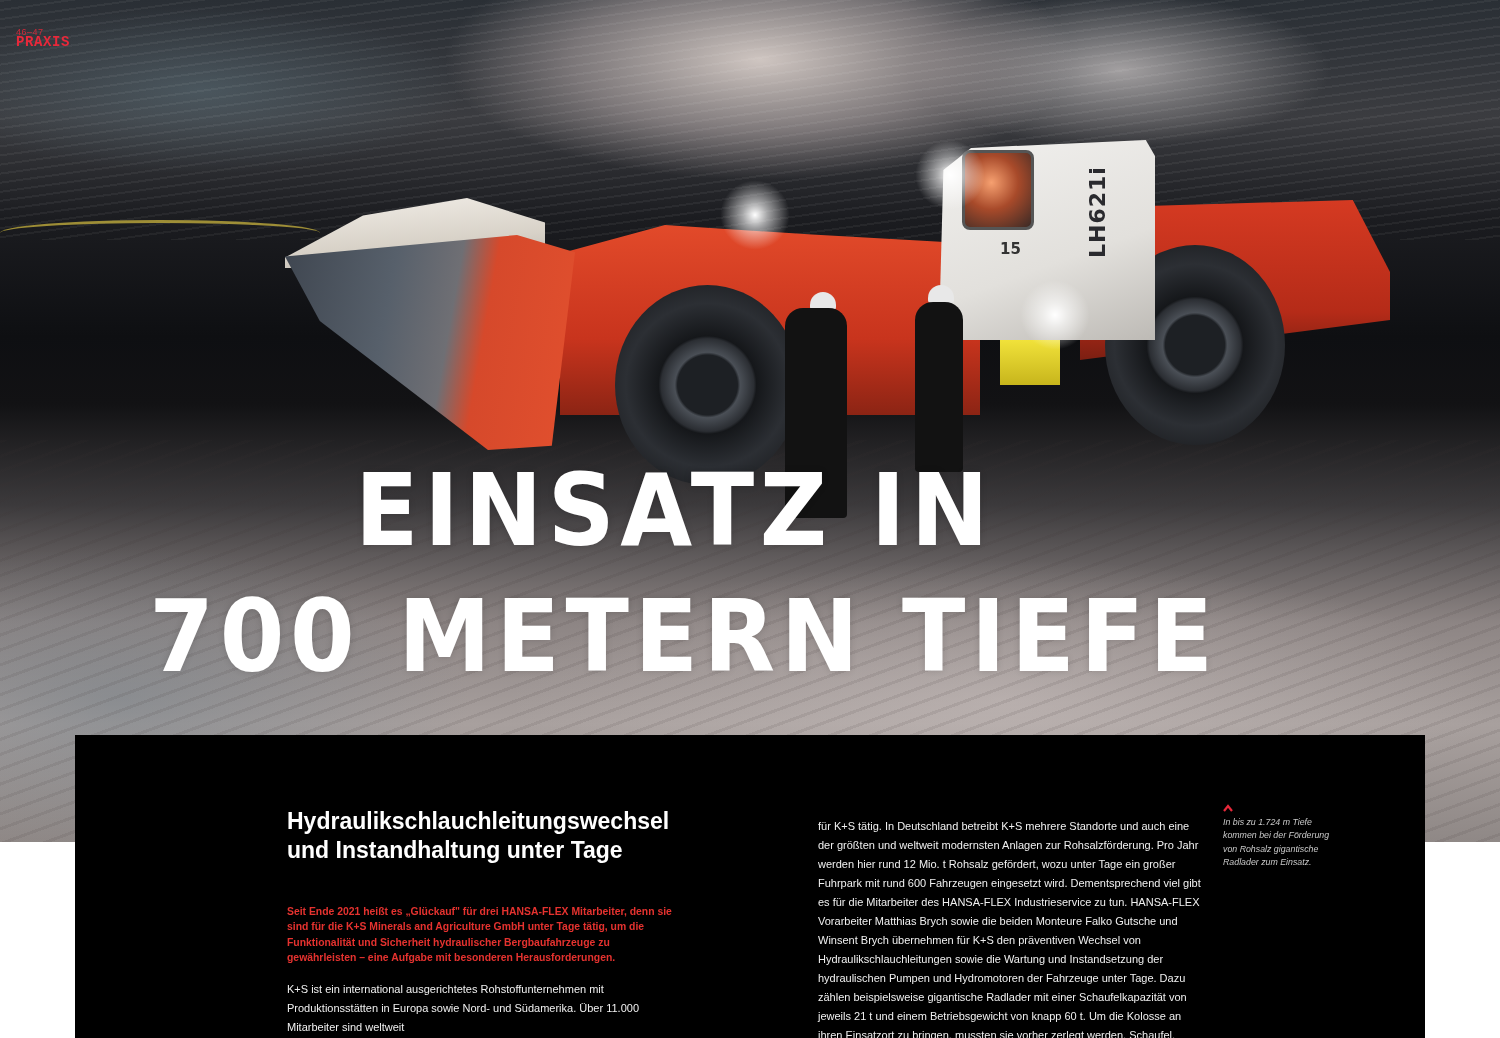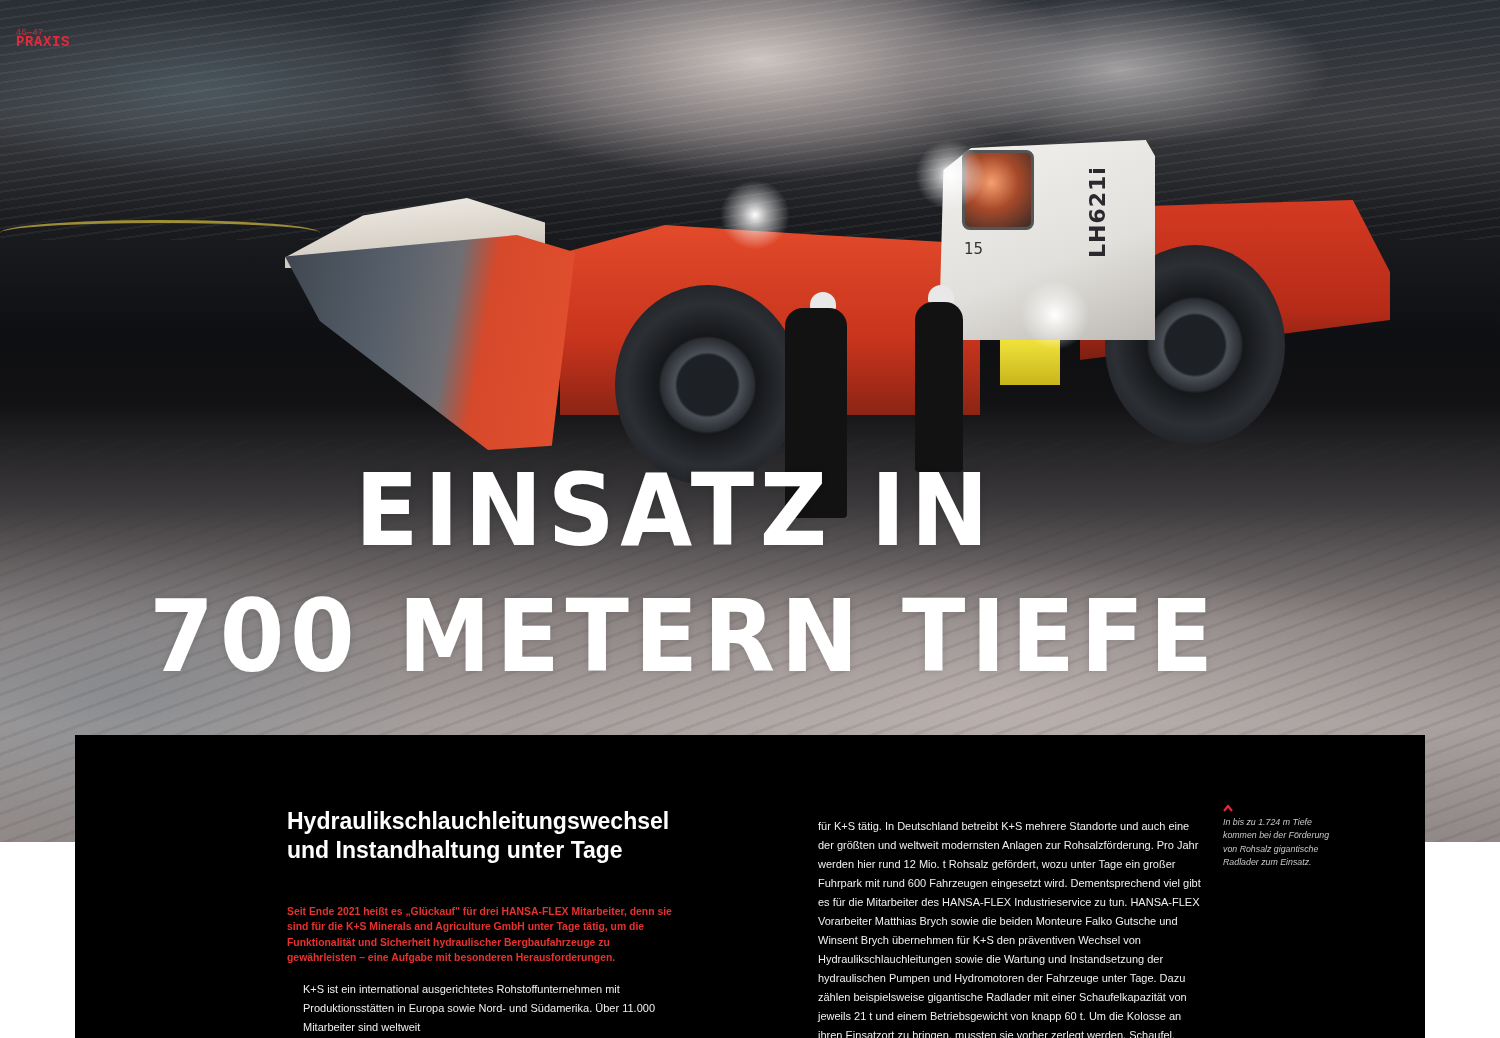--- a/index.html
+++ b/index.html
@@ -61,21 +61,21 @@
       position: absolute; left: 962px; top: 150px; width: 72px; height: 80px;
       background: radial-gradient(circle at 40% 40%, #f6a070 0%, #a84a2a 45%, #3a2a26 100%);
       border: 3px solid #555; border-radius: 8px;
     }
     .cab-label {
       position: absolute; left: 1085px; top: 178px; width: 30px; height: 80px;
       color: #2a2a2e; font-family: "DejaVu Sans", sans-serif; font-weight: bold; font-size: 22px;
       writing-mode: vertical-rl; transform: rotate(180deg); letter-spacing: 1px;
     }
     .cab-number {
-      position: absolute; left: 964px; top: 240px; color: #333; font-family: "DejaVu Sans", sans-serif; font-size: 15px; font-weight: normal;
+      position: absolute; left: 1000px; top: 240px; color: #333; font-family: "DejaVu Sans", sans-serif; font-size: 15px; font-weight: bold;
     }
     .headlight {
       position: absolute; width: 70px; height: 70px; border-radius: 50%;
       background: radial-gradient(circle, rgba(255,255,255,1) 0%, rgba(255,255,255,0.6) 25%, rgba(255,255,255,0) 70%);
     }
     .yellow-bumper {
       position: absolute; left: 1000px; top: 340px; width: 60px; height: 45px;
       background: linear-gradient(180deg, #f1e23a 0%, #c7b51c 100%);
     }
     .wheel {
@@ -113,21 +113,21 @@
     .col-left { position: absolute; left: 212px; top: 72px; width: 390px; }
     .subhead {
       color: #ffffff; font-weight: bold; font-size: 23px; line-height: 29px;
     }
     .lead {
       margin-top: 39px; color: #e5322f; font-weight: bold; font-size: 10.4px; line-height: 15.3px;
     }
     .body-text {
       color: #f0f0f0; font-size: 11px; line-height: 19px;
     }
-    .col-left .body-text { margin-top: 15px; margin-left: 16px; }
+    .col-left .body-text { margin-top: 15px; }
     .col-mid { position: absolute; left: 743px; top: 82px; width: 390px; }
     .col-side { position: absolute; left: 1148px; top: 67px; width: 120px; }
     .caret { color: #e8283a; font-size: 12px; line-height: 12px; font-weight: bold; display: block; height: 12px; }
     .caption {
       margin-top: 2px; color: #c9c9c9; font-style: italic; font-size: 8.8px; line-height: 13.3px;
     }
   </style>
 </head>
 <body>
 

